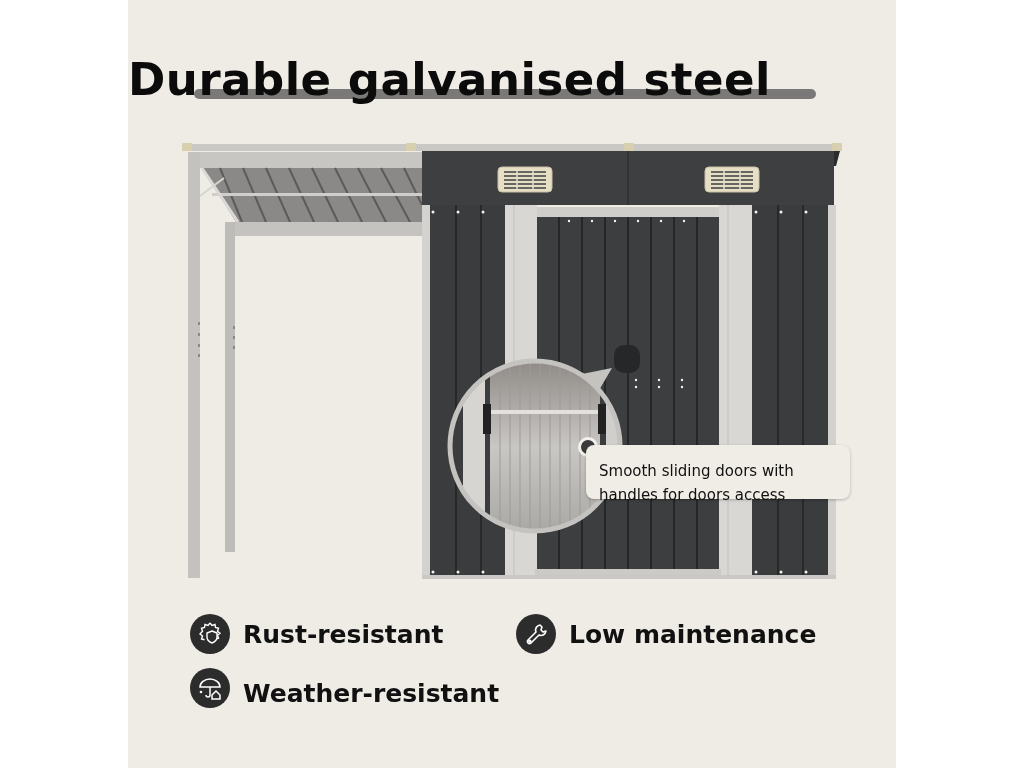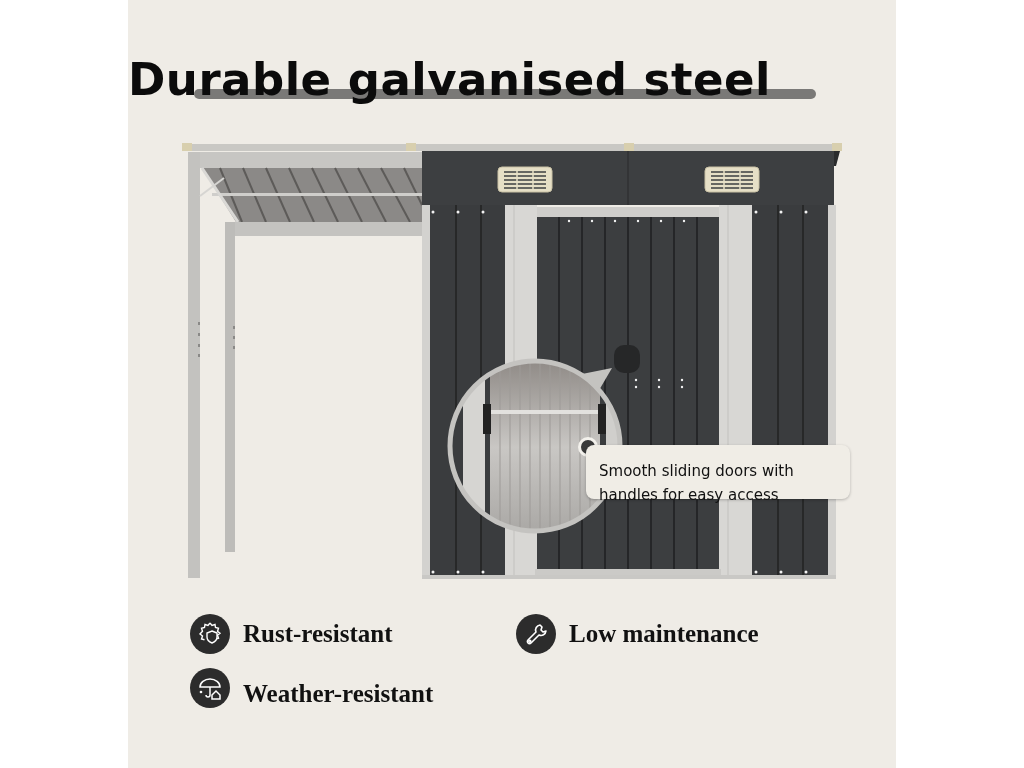--- a/index.html
+++ b/index.html
@@ -7,21 +7,21 @@
   .canvas { position:absolute; left:128px; top:0; width:768px; height:768px; background:#efece6; overflow:hidden; }
   .title-wrap { position:absolute; left:0; top:52px; width:768px; height:60px; }
   .title-bar { position:absolute; left:66px; top:37px; width:622px; height:10px; border-radius:5px; background:#7a7977; }
   .title { position:absolute; left:0; width:829px; top:0; text-align:left; font-weight:bold; font-size:45px; letter-spacing:0.5px; color:#0b0b0b; line-height:56px; }
 
   .shed { position:absolute; left:0; top:0; }
 
   .features { position:absolute; left:62px; top:612px; width:660px; height:120px; }
   .feature { position:absolute; display:flex; align-items:center; height:44px; }
   .feature .ico { width:40px; height:40px; border-radius:50%; background:#2c2c2c; display:flex; align-items:center; justify-content:center; }
-  .feature .lbl { margin-left:13px; font-weight:bold; font-size:25px; color:#111; white-space:nowrap;font-family:Liberation Serif, serif; }
+  .feature .lbl { margin-left:13px; font-weight:bold; font-size:25px; color:#111; white-space:nowrap; }
 
   .callout { position:absolute; left:458px; top:445px; width:264px; height:54px; background:#f0ede6; border-radius:8px; box-shadow:0 1px 3px rgba(0,0,0,.25); }
   .callout .txt { position:absolute; left:13px; top:4px; font-size:15px; line-height:24px; color:#111;margin-top:10px; }
   .callout-dot { position:absolute; left:450px; top:437px; width:14px; height:14px; border-radius:50%; background:#3a3a3a; border:3px solid #f3f1ec; }
 </style>
 </head>
 <body>
 
 <div class="canvas">
 
@@ -191,21 +191,21 @@
       <rect x="478" y="360" width="20" height="175" fill="#d0cfcc"></rect>
     </g>
     <circle cx="407" cy="446" r="85" fill="none" stroke="#c4c3c0" stroke-width="5"></circle>
     <polygon points="454,374 484,368 470,392" fill="#c4c3c0"></polygon>
   </svg>
 
   <div class="callout-dot"></div>
   <div class="callout">
     <div class="txt">
       <div>Smooth sliding doors with</div>
-      <div>handles for easy access</div>
+      <div>handles for doors access</div>
     </div>
   </div>
 
   <div class="features">
     <div class="feature" style="left:0; top:0;">
       <div class="ico">
         <svg width="26" height="26" viewBox="0 0 26 26" fill="none" stroke="#fff" stroke-width="1.4">
           <path d="M13 2 l2 2.5 3-1 .5 3 3 .8-1 3 2.5 2-2.5 2 1 3-3 .8"></path>
           <path d="M13 2 l-2 2.5-3-1-.5 3-3 .8 1 3L3 13l2.5 2-1 3 3 .8"></path>
           <path d="M15 10 l5 2 v4 c0 3-2.5 5-5 6 c-2.5-1-5-3-5-6 v-4 z" fill="#2c2c2c"></path>

